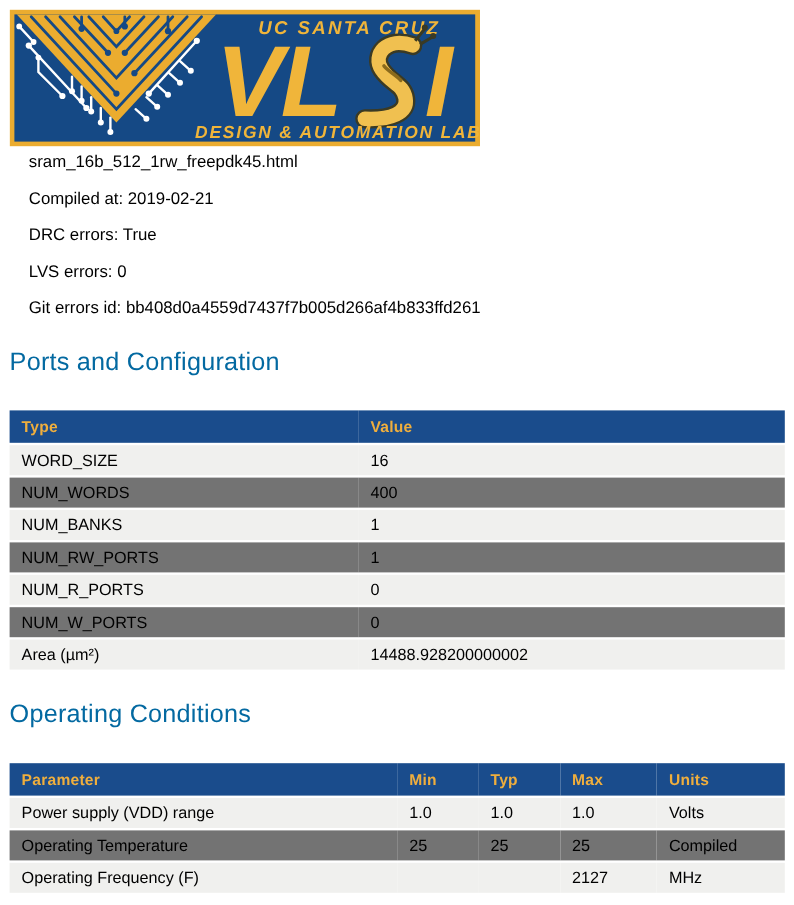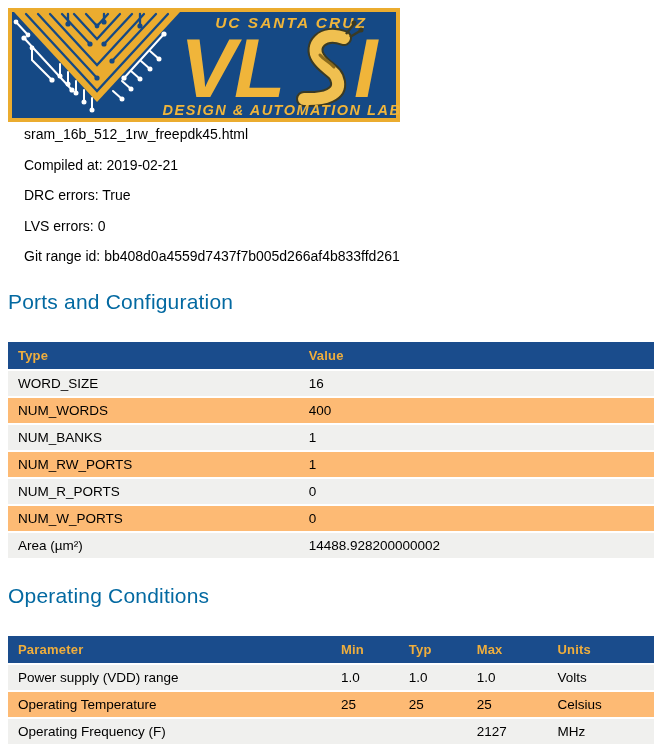--- a/index.html
+++ b/index.html
@@ -44,21 +44,21 @@
     color: #EFAE3D;
     font-size: 13px;
     font-weight: 700;
     text-align: left;
     padding: 6px 10px;
     letter-spacing: 0.2px;
   }
   table.data-table td {
     font-size: 13.5px;
     padding: 5px 10px;
-    background: #fdba74;
+    background: #737373;
     white-space: nowrap;
     overflow: hidden;
   }
   table.data-table tbody tr:nth-child(odd) td {
     background: #F0F0EE;
   }
 </style>
 </head>
 <body>
 
@@ -151,21 +151,21 @@
 
       <text x="274" y="107" text-anchor="middle" font-size="14.5" font-weight="bold" letter-spacing="1.5" fill="#F0B53A" font-family="Liberation Sans, sans-serif">DESIGN &amp; AUTOMATION LAB</text>
     </svg>
   </div>
 
   <div class="info">
     <p>sram_16b_512_1rw_freepdk45.html</p>
     <p>Compiled at: 2019-02-21</p>
     <p>DRC errors: True</p>
     <p>LVS errors: 0</p>
-    <p>Git range id: bb408d0a4559d7437f7b005d266af4b833ffd261</p>
+    <p>Git errors id: bb408d0a4559d7437f7b005d266af4b833ffd261</p>
   </div>
 
   <h2 class="section-title">Ports and Configuration</h2>
 
   <table class="data-table">
     <colgroup>
         <col style="width:45%">
         <col style="width:55%">
       </colgroup>
     <thead>
@@ -231,21 +231,21 @@
         <td>1.0</td>
         <td>1.0</td>
         <td>1.0</td>
         <td>Volts</td>
       </tr>
       <tr>
         <td>Operating Temperature</td>
         <td>25</td>
         <td>25</td>
         <td>25</td>
-        <td>Celsius</td>
+        <td>Compiled</td>
       </tr>
       <tr>
         <td>Operating Frequency (F)</td>
         <td></td>
         <td></td>
         <td>2127</td>
         <td>MHz</td>
       </tr>
     </tbody>
   </table>

